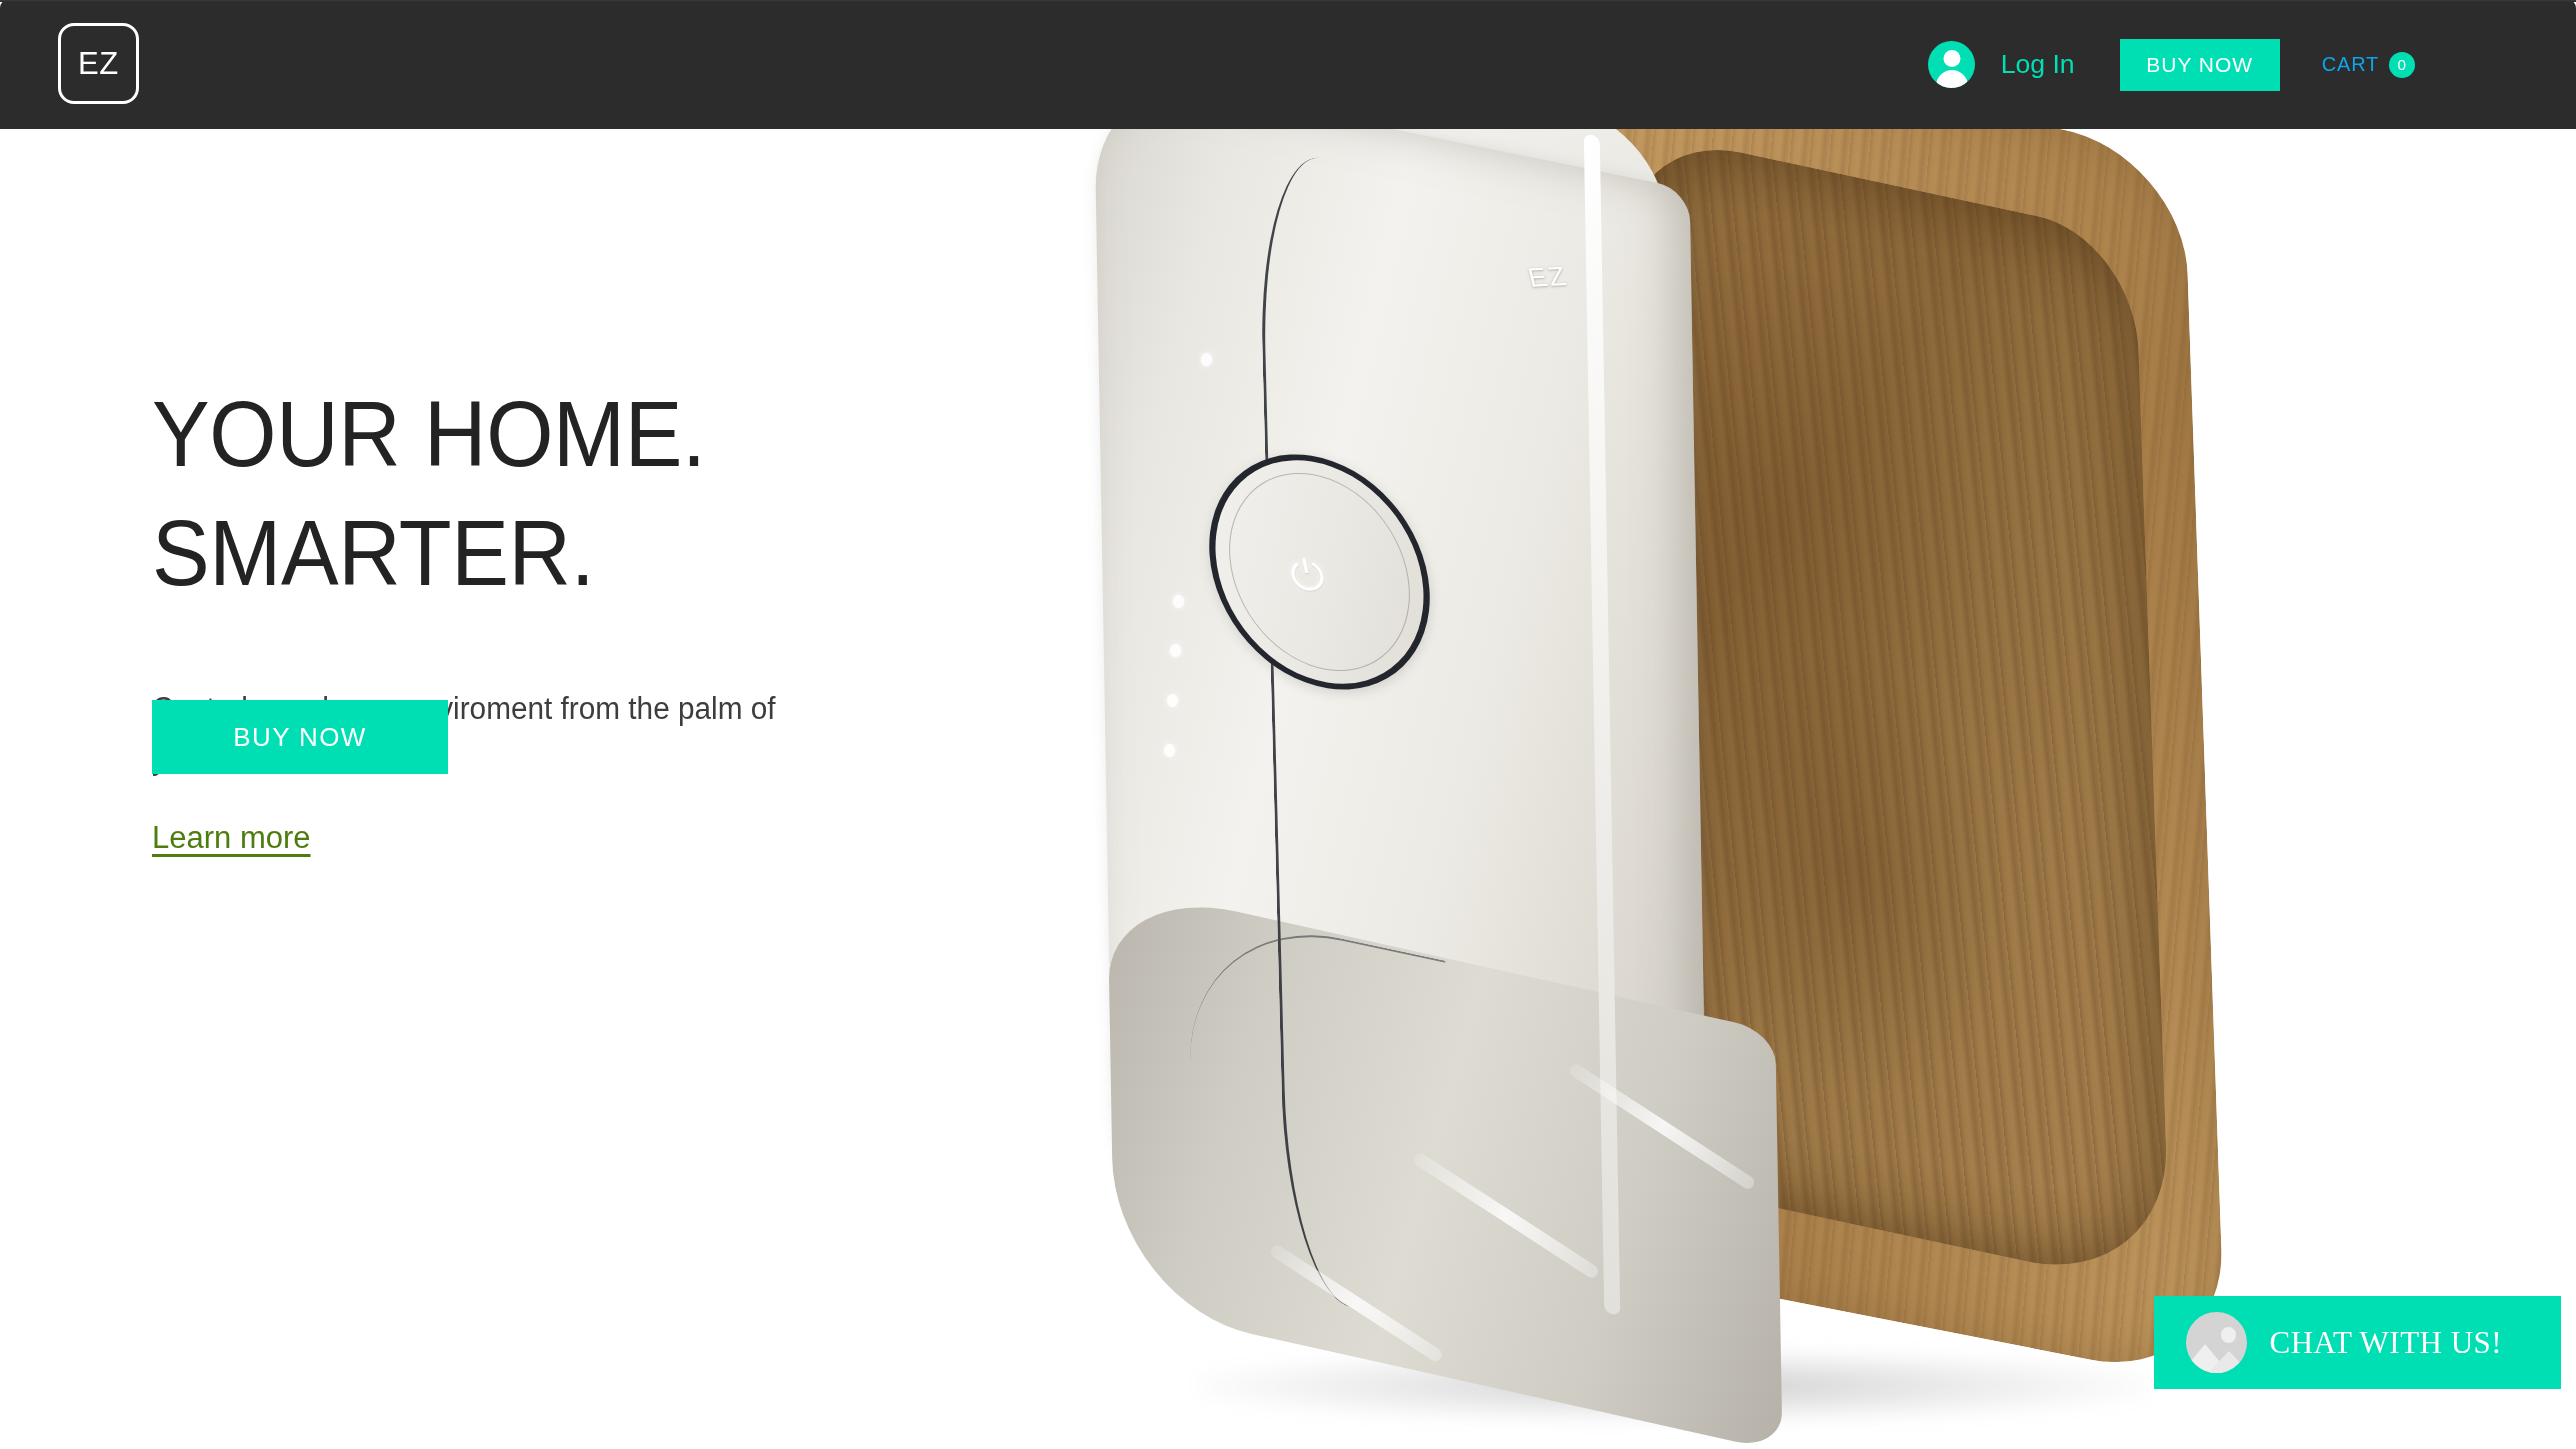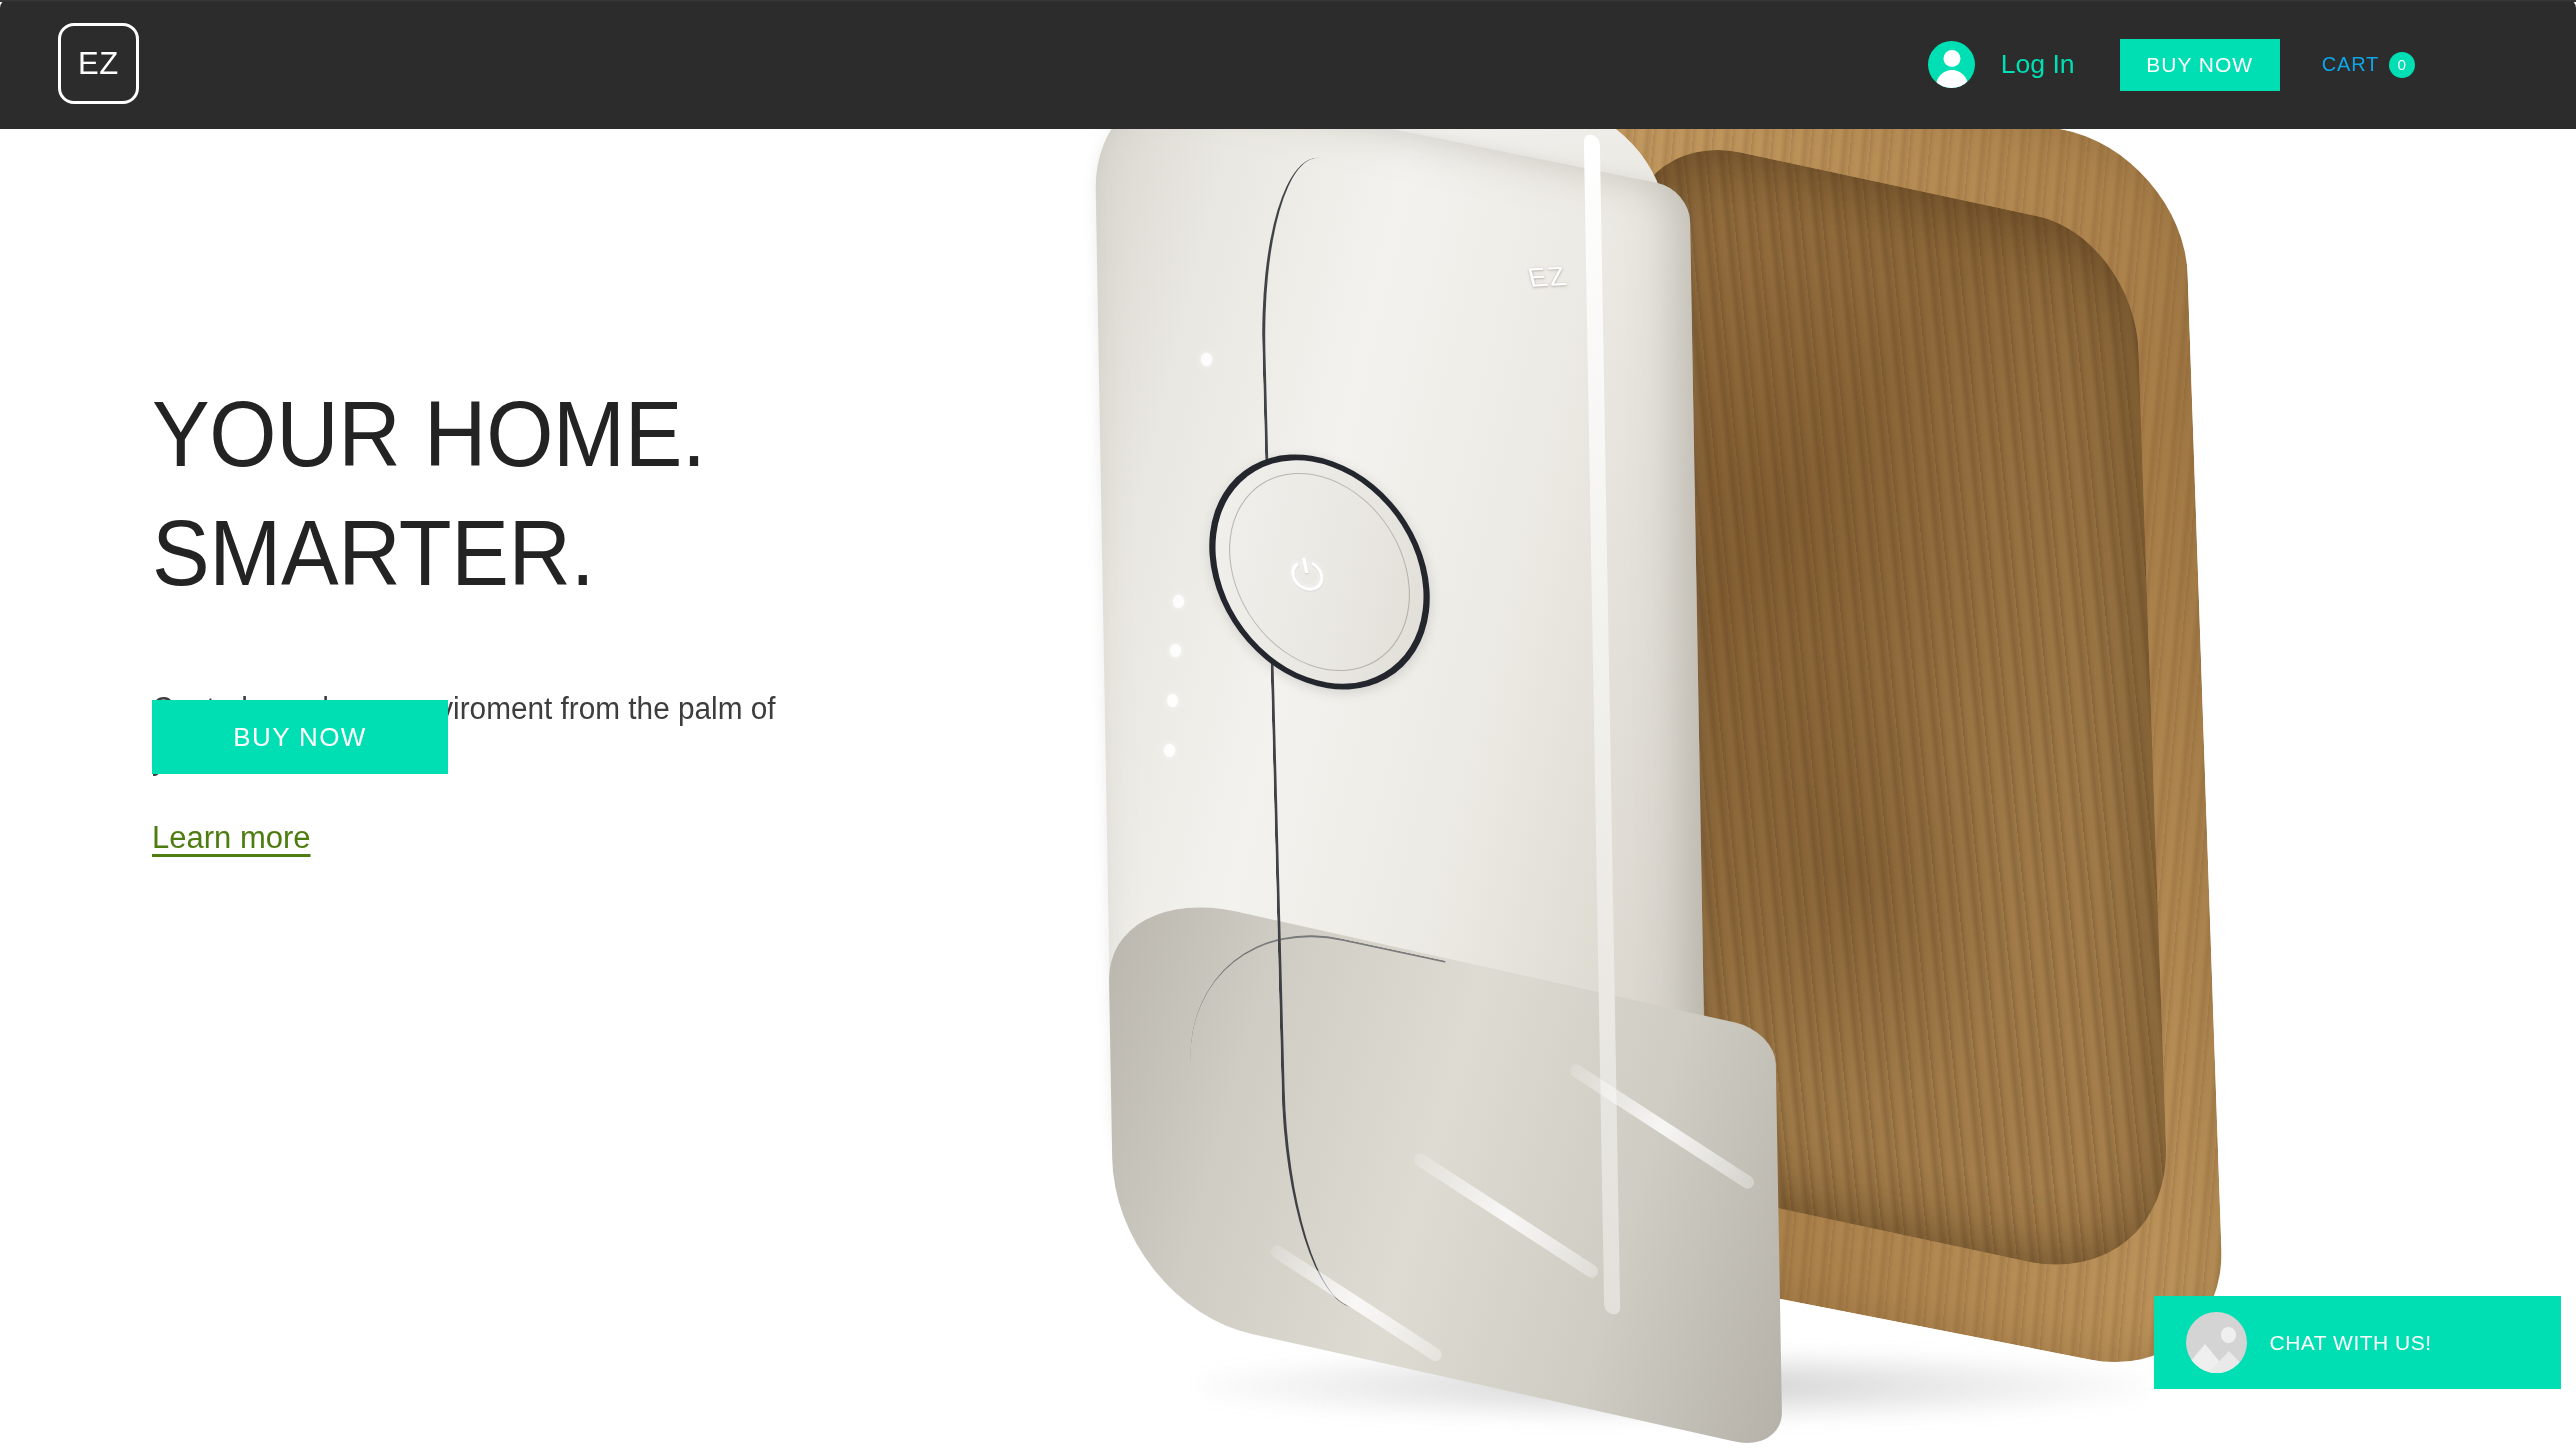--- a/index.html
+++ b/index.html
@@ -487,25 +487,25 @@
   .chat-avatar .ca-hill-b {
     position: absolute;
     left: 22px; bottom: 0;
     width: 0; height: 0;
     border-left: 21px solid transparent;
     border-right: 21px solid transparent;
     border-bottom: 22.5px solid #e9e9e9;
   }
   .chat-label {
     color: #ffffff;
-    font-size: 21px;
+    font-size: 31px;
     letter-spacing: 0.5px;
     font-weight: 400;
     white-space: nowrap;
-    font-family: Liberation Sans, sans-serif;
+    font-family: Liberation Serif, serif;
   }
 </style>
 </head>
 <body>
 
 <div id="page">
 
   <header id="site-header">
 
     <a class="logo-wrap">

